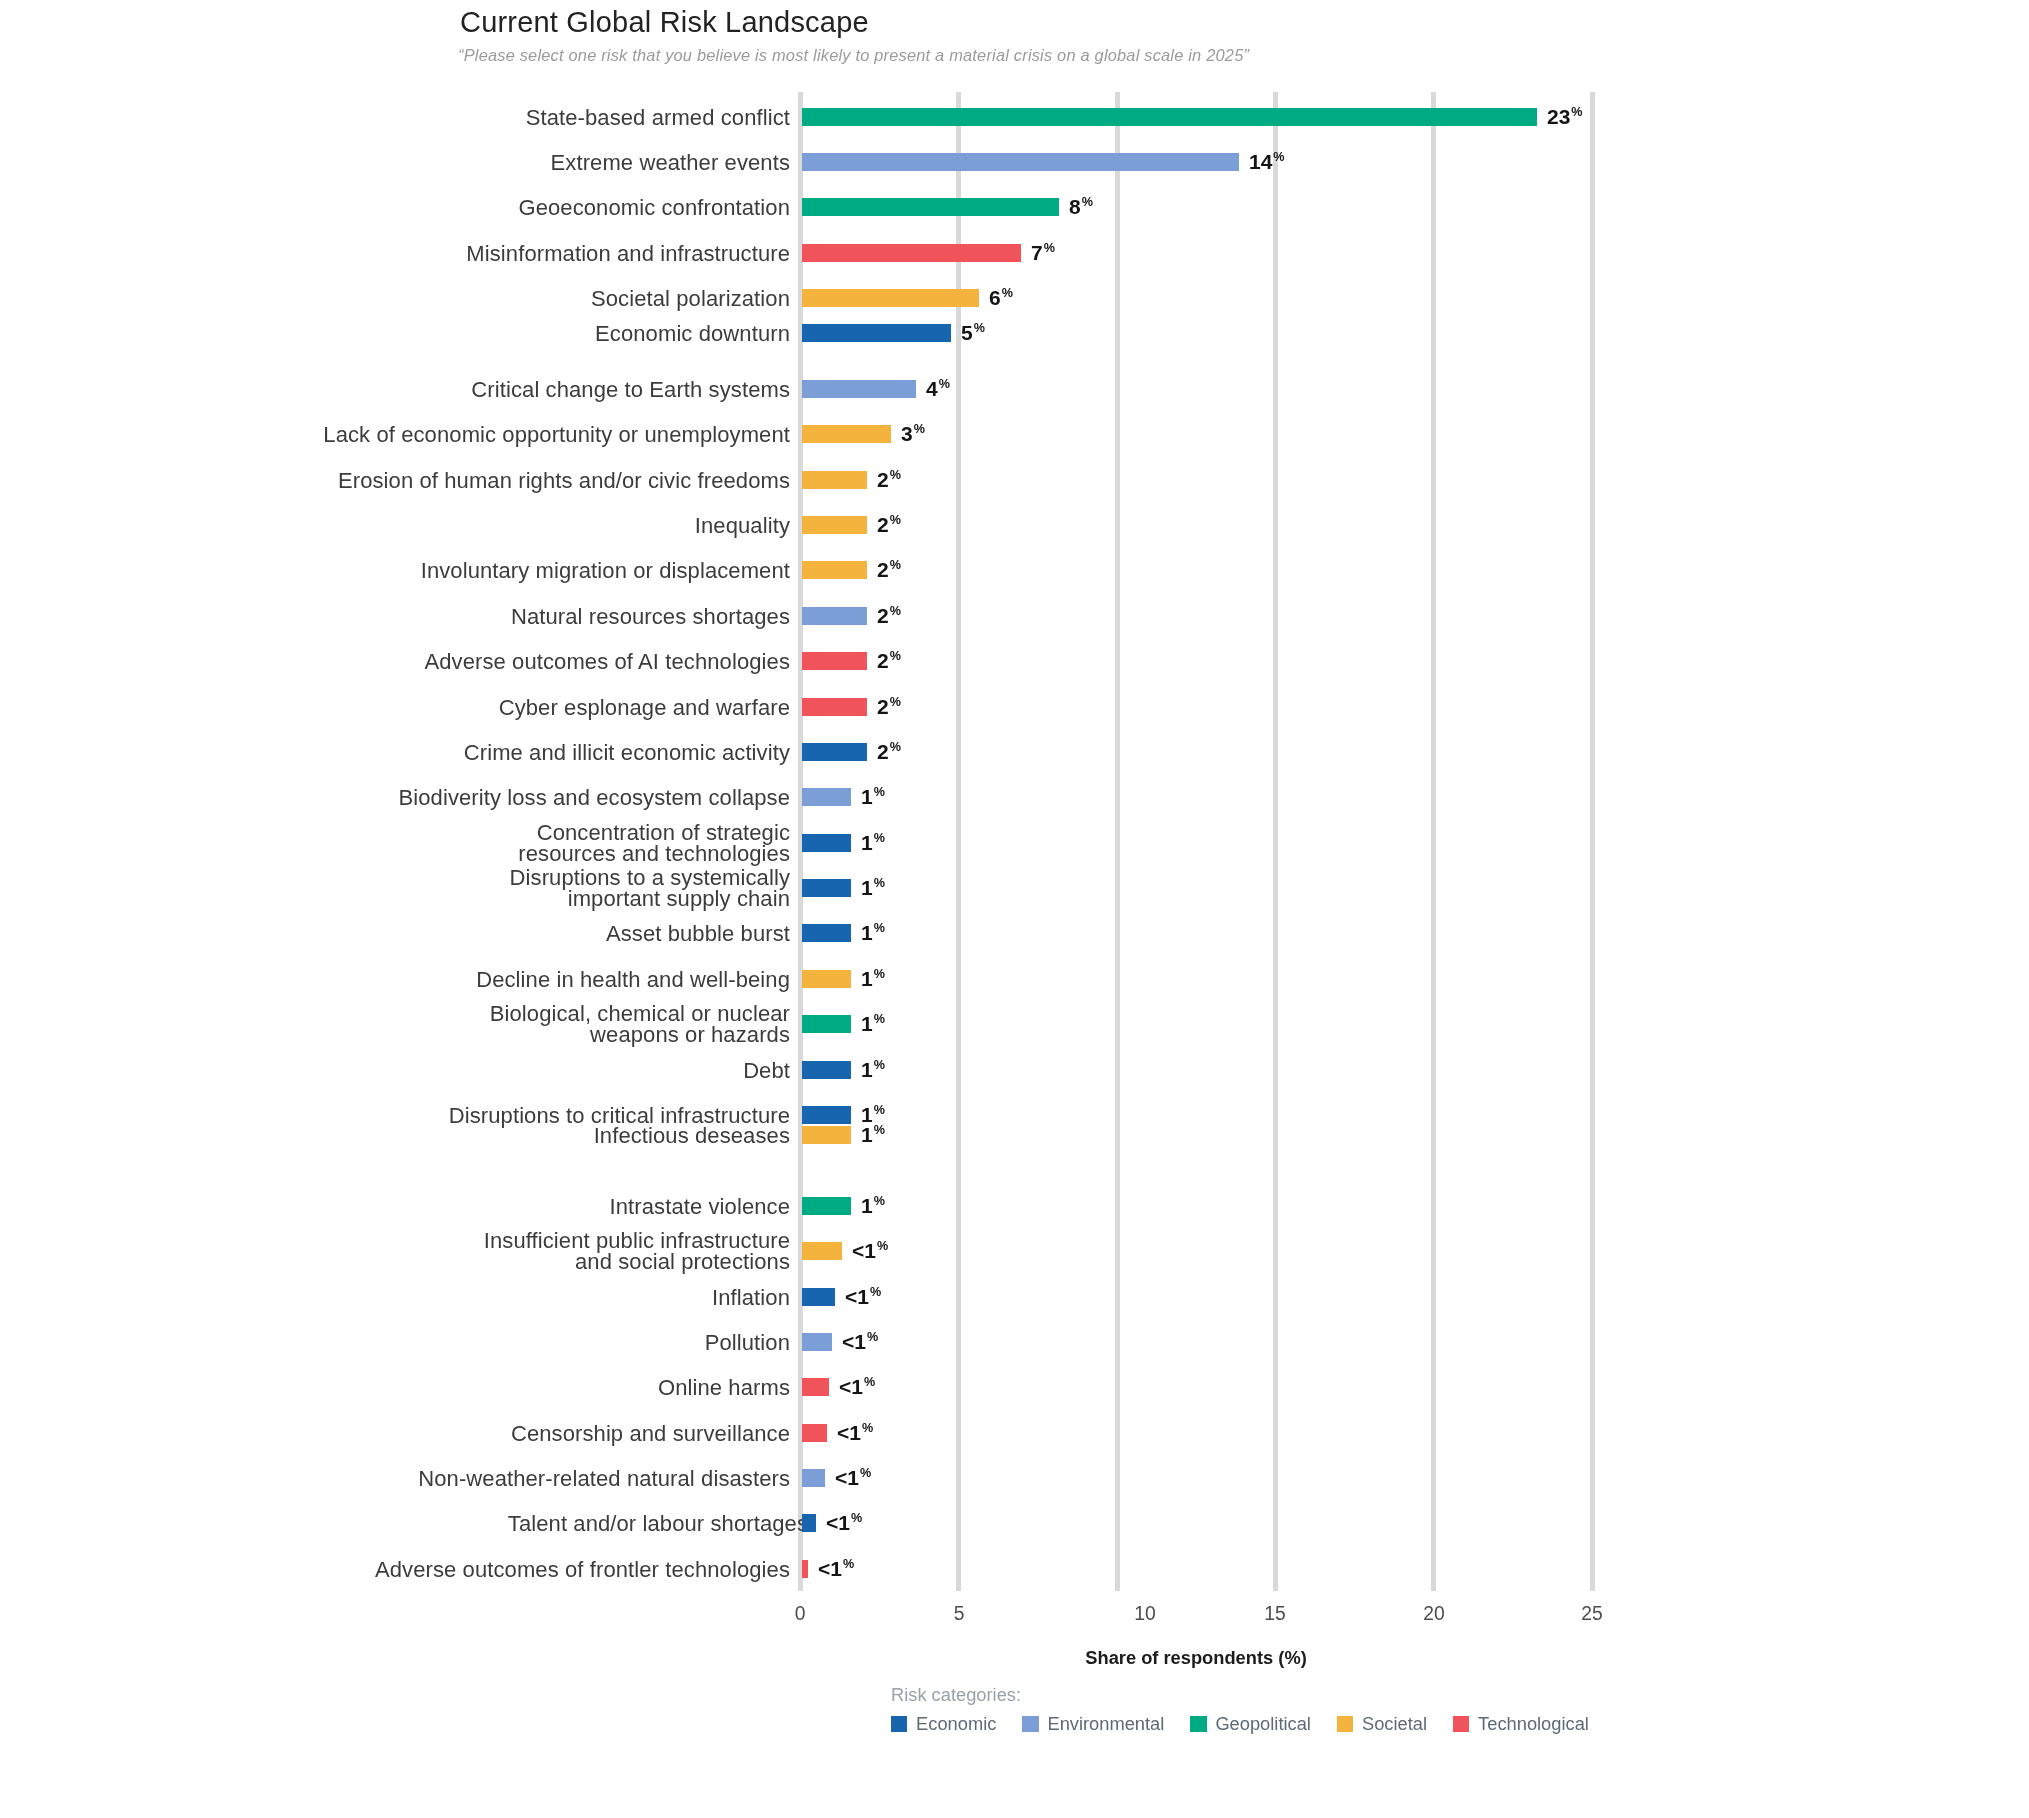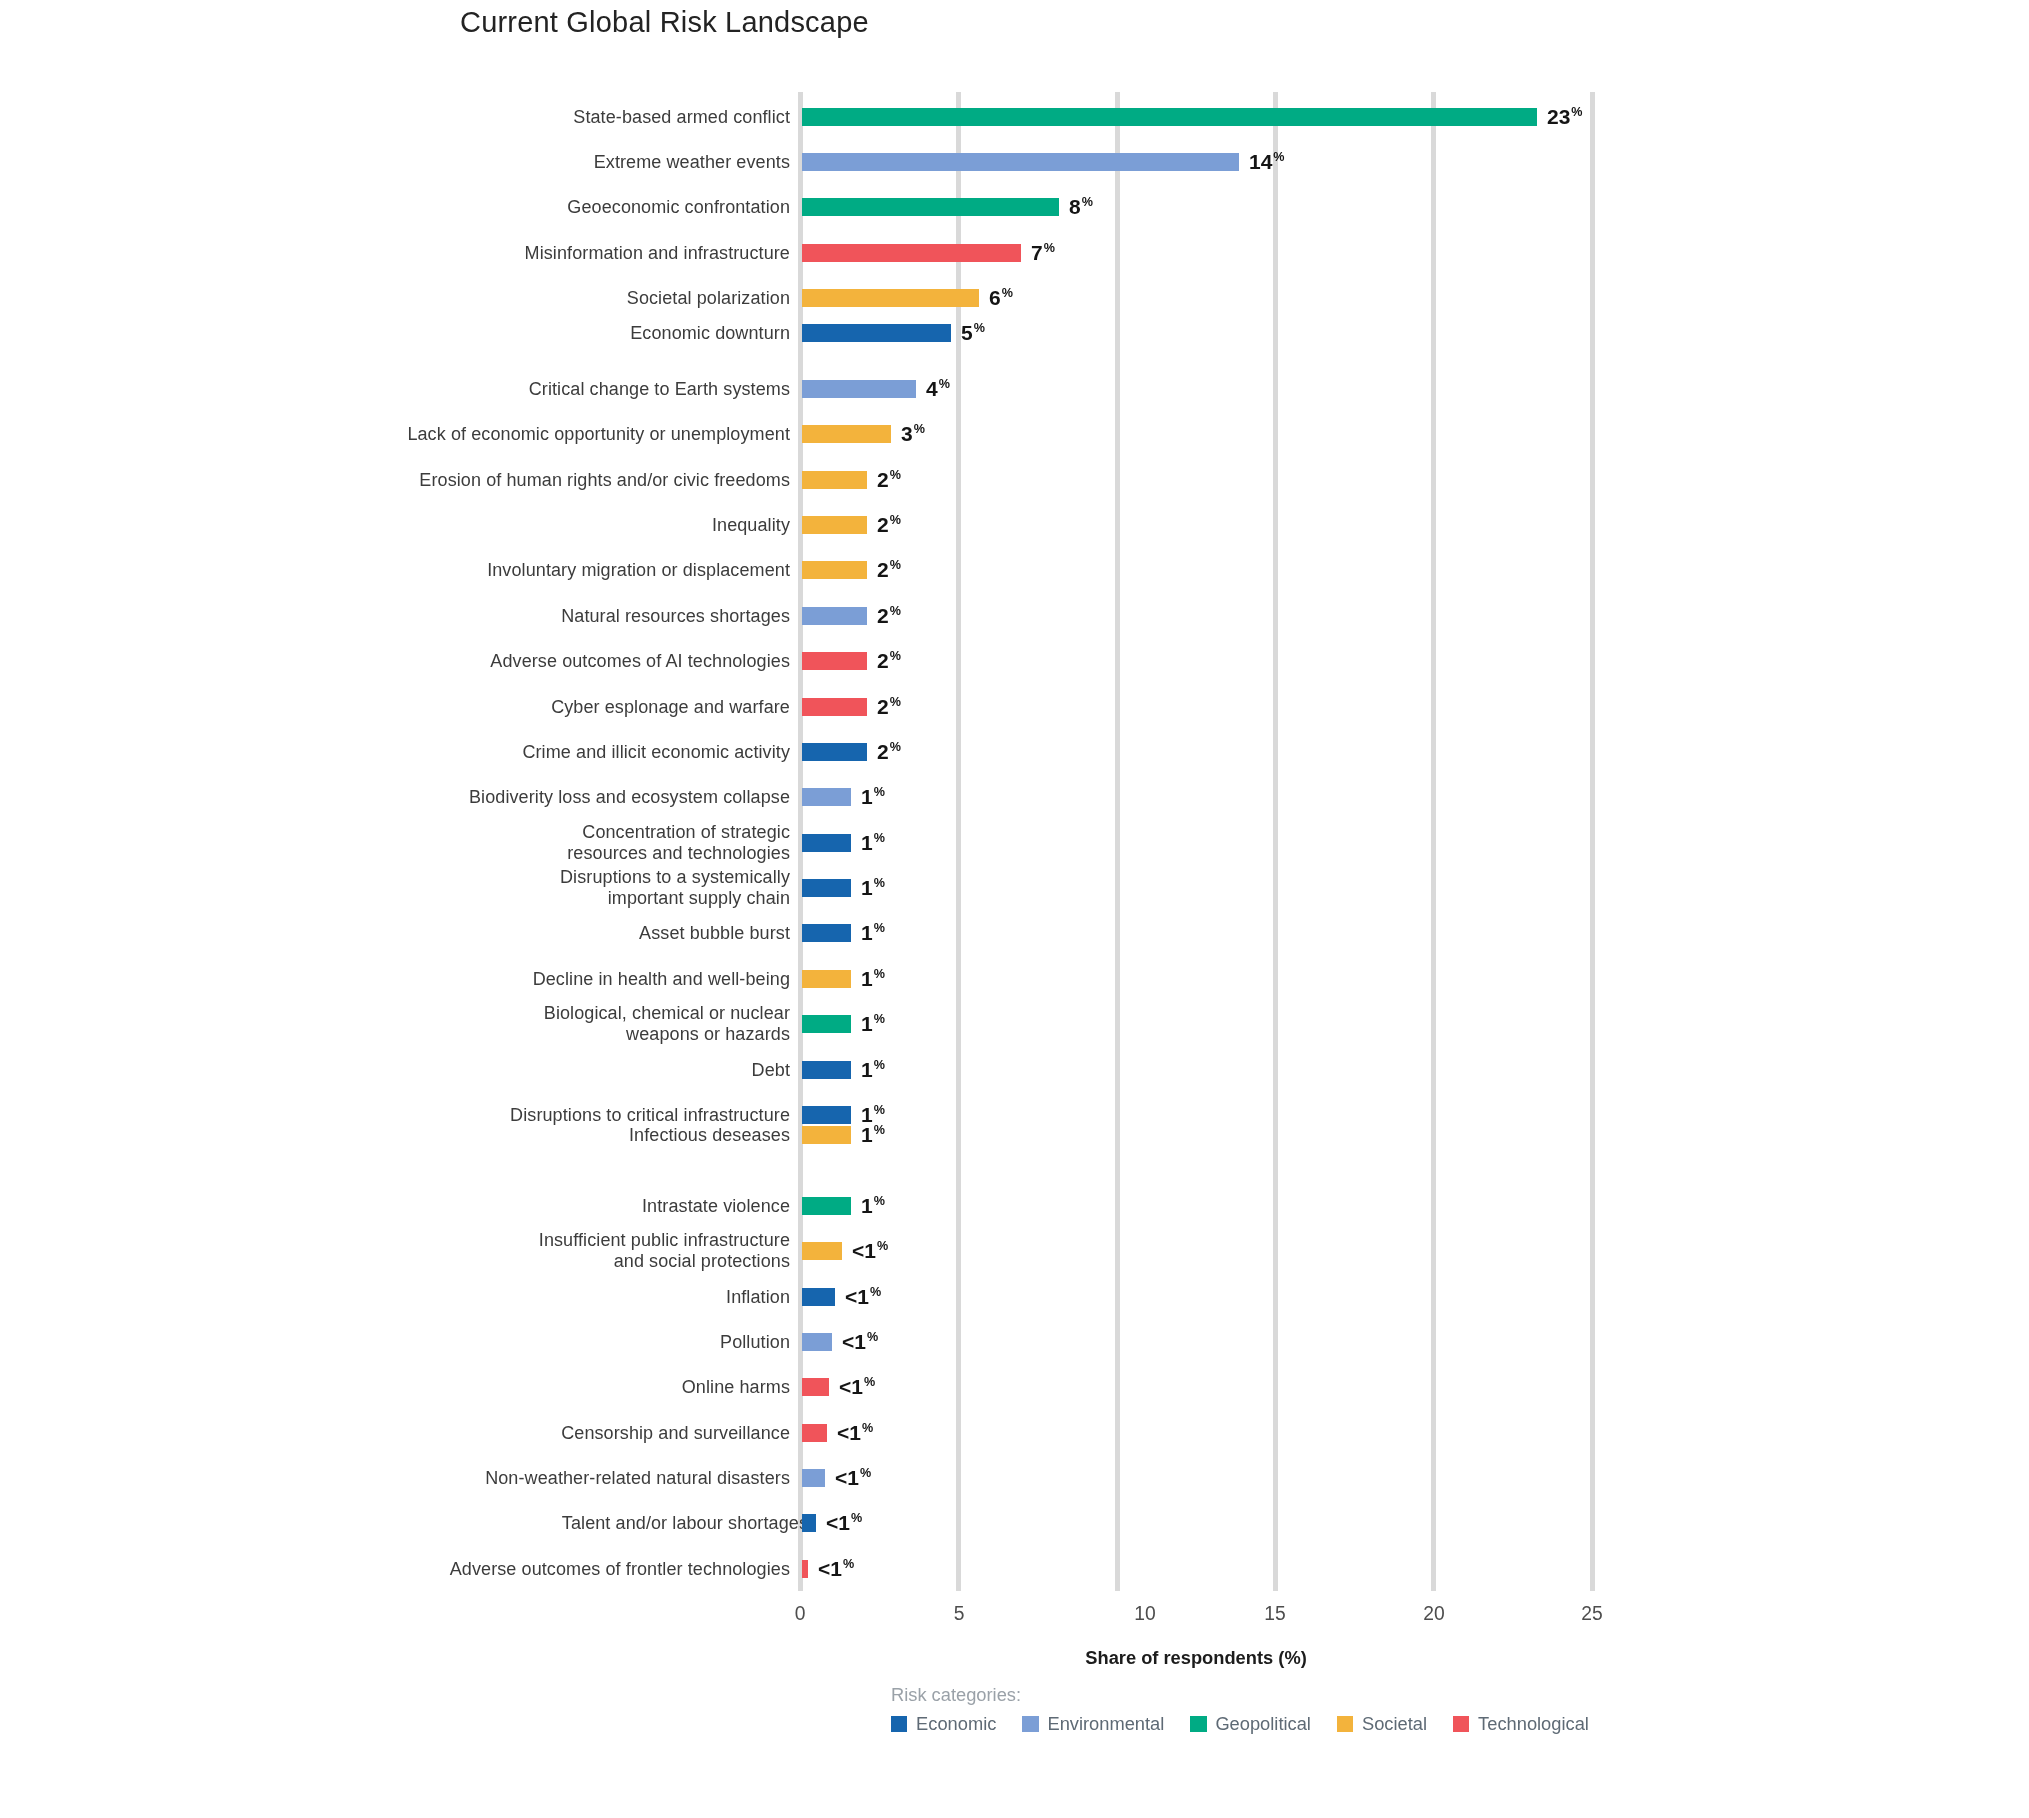--- a/index.html
+++ b/index.html
@@ -18,21 +18,21 @@
     position:absolute; left:458px; top:46px;
     font-size:16.4px; font-style:italic; color:#9b9b9b; letter-spacing:0.2px;
   }
   .plot { position:absolute; left:0; top:0; width:2030px; height:1818px; }
   .gridline {
     position:absolute; width:4.8px; background:#d9d9d9; top:92px; height:1499px; z-index:1;
   }
   .bar-row { position:absolute; left:0; width:2030px; height:45px; z-index:2; }
   .bar-label {
     position:absolute; right:1240px; top:50%; transform:translateY(-50%);
-    font-size:18px; color:#3c3c3c; text-align:right;
+    font-size:22px; color:#3c3c3c; text-align:right;
     white-space:pre-line; line-height:21px; letter-spacing:0.1px;
   }
   .bar { position:absolute; left:802px; top:13.5px; height:18.3px; }
   .bar-value {
     position:absolute; top:50%; transform:translateY(-50%);
     font-size:21px; font-weight:700; color:#151515; white-space:nowrap;
   }
   .bar-value .pct { font-size:12.6px; font-weight:700; position:relative; top:-7.7px; margin-left:1px; }
   .x-tick {
     position:absolute; top:1603px; transform:translateX(-50%);
@@ -47,20 +47,21 @@
   .legend-items { display:flex; align-items:center; gap:26px; }
   .legend-item { display:flex; align-items:center; gap:8.7px; }
   .legend-swatch { width:16.4px; height:16.4px; display:inline-block; }
   .legend-label { font-size:18.3px; color:#5e6a75; }
 </style>
 </head>
 <body>
 
 <div class="page">
   <div class="chart-title">Current Global Risk Landscape</div>
+  <div class="chart-subtitle">“Please select one risk that you believe is most likely to present a material crisis on a global scale in 2025”</div>
 
   <div class="plot">
       <div class="gridline" style="left: 798px; top: 92px; height: 1499px;"></div>
       <div class="x-tick" style="left: 800px;">0</div>
       <div class="gridline" style="left: 956px; top: 92px; height: 1499px;"></div>
       <div class="x-tick" style="left: 959px;">5</div>
       <div class="gridline" style="left: 1115px; top: 92px; height: 1499px;"></div>
       <div class="x-tick" style="left: 1117px; margin-left: 28px;">10</div>
       <div class="gridline" style="left: 1273px; top: 92px; height: 1499px;"></div>
       <div class="x-tick" style="left: 1275px;">15</div>

